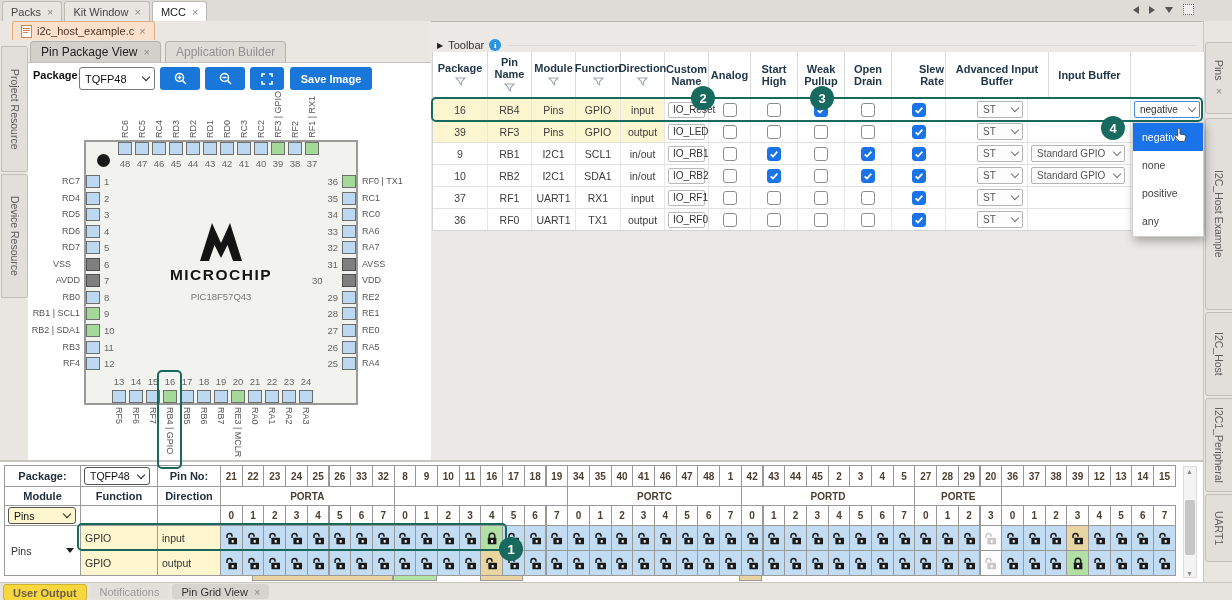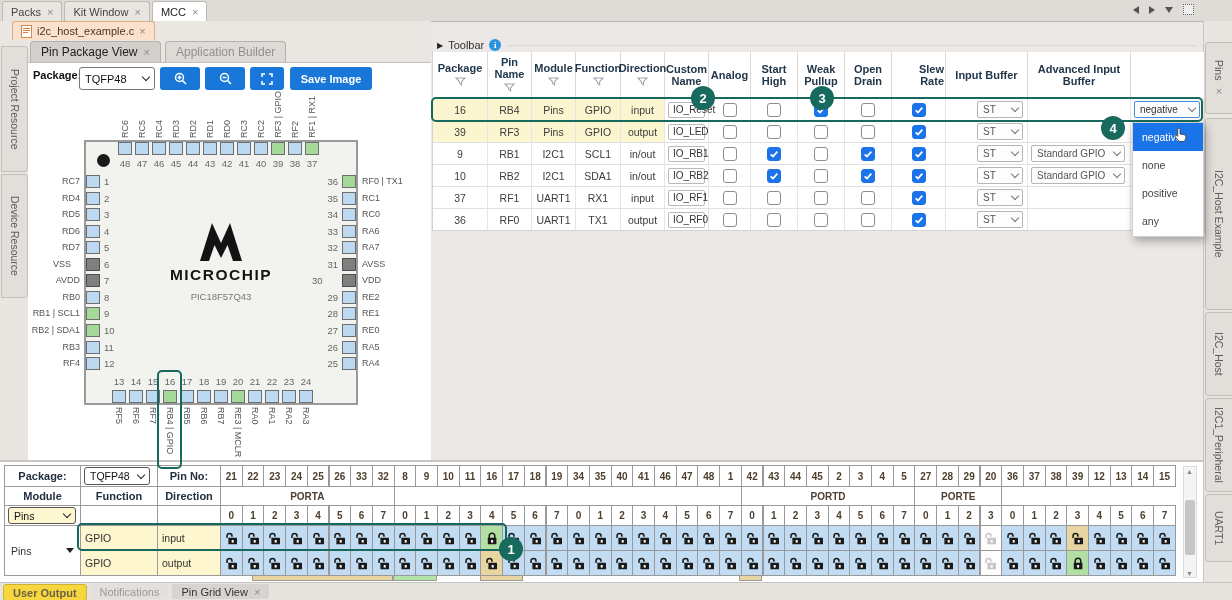--- a/index.html
+++ b/index.html
@@ -245,25 +245,25 @@
         </div>
         <div class="th" style="width: 47px;">
           <div>Weak Pullup</div>
         </div>
         <div class="th" style="width: 47px;">
           <div>Open Drain</div>
         </div>
         <div class="th" style="width: 54px; text-align: right;">
           <div>Slew Rate</div>
         </div>
+        <div class="th" style="width: 103px;">
+          <div>Advanced Input Buffer</div>
+        </div>
         <div class="th" style="width: 82px;">
           <div>Input Buffer</div>
-        </div>
-        <div class="th" style="width: 103px;">
-          <div>Advanced Input Buffer</div>
         </div>
       </div>
       <div class="trow">
         <div class="td ytd" style="width: 55px;">16</div>
         <div class="td ytd" style="width: 44px;">RB4</div>
         <div class="td ytd" style="width: 44px;">Pins</div>
         <div class="td ytd" style="width: 45px;">GPIO</div>
         <div class="td ytd" style="width: 44px;">input</div>
         <div class="td" style="width: 44px;">
           <div class="ci">IO_Reset</div>
@@ -1175,20 +1175,21 @@
         <rect x="6.7" y="8" width="2" height="2.6" fill="#fff"></rect>
       </svg>
     </div>
     <div class="pc lock open" style="position: absolute; left: 719.1px; top: 550px; width: 22.7px; height: 26px;">
       <svg width="13" height="13" viewBox="0 0 13 13">
         <path d="M2 6 V3.9 a2.5 2.5 0 0 1 5 0 V4.8" fill="none" stroke="#1a1a1a" stroke-width="1.5"></path>
         <rect x="3.4" y="5.8" width="8.6" height="6.4" rx="0.5" fill="#1a1a1a"></rect>
         <rect x="6.7" y="8" width="2" height="2.6" fill="#fff"></rect>
       </svg>
     </div>
+    <div class="pc port" style="position: absolute; left: 567.2px; top: 486px; width: 174.6px; height: 20px;">PORTC</div>
     <div class="pc num" style="position: absolute; left: 740.8px; top: 465px; width: 22.7px; height: 22px;">42</div>
     <div class="pc bit" style="position: absolute; left: 740.8px; top: 505px; width: 22.7px; height: 21px;">0</div>
     <div class="pc lock open" style="position: absolute; left: 740.8px; top: 525px; width: 22.7px; height: 26px;">
       <svg width="13" height="13" viewBox="0 0 13 13">
         <path d="M2 6 V3.9 a2.5 2.5 0 0 1 5 0 V4.8" fill="none" stroke="#1a1a1a" stroke-width="1.5"></path>
         <rect x="3.4" y="5.8" width="8.6" height="6.4" rx="0.5" fill="#1a1a1a"></rect>
         <rect x="6.7" y="8" width="2" height="2.6" fill="#fff"></rect>
       </svg>
     </div>
     <div class="pc lock open" style="position: absolute; left: 740.8px; top: 550px; width: 22.7px; height: 26px;">

